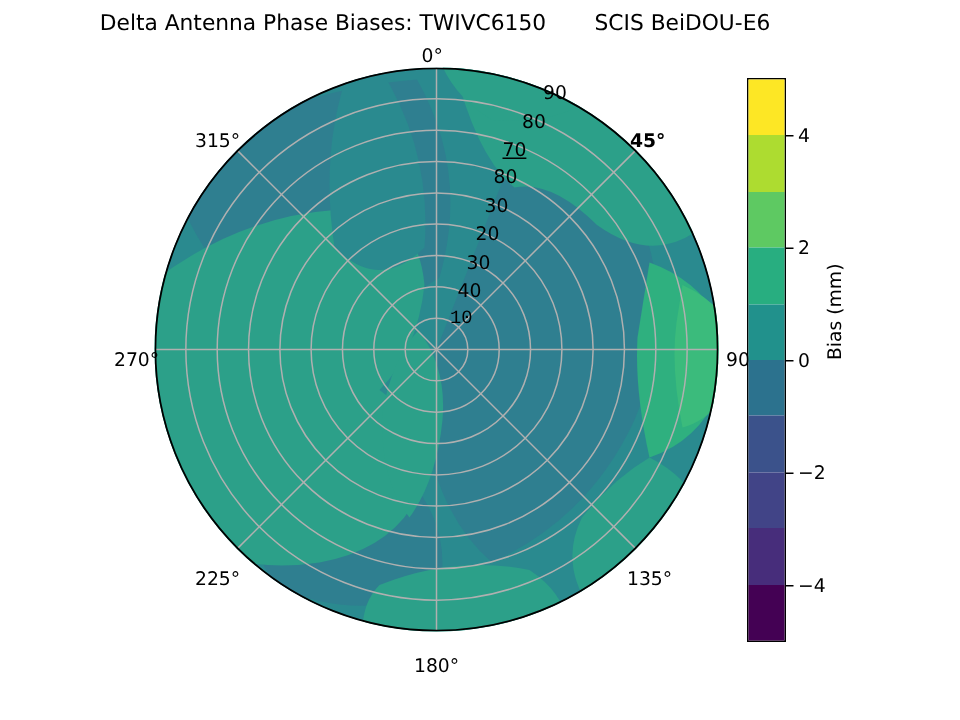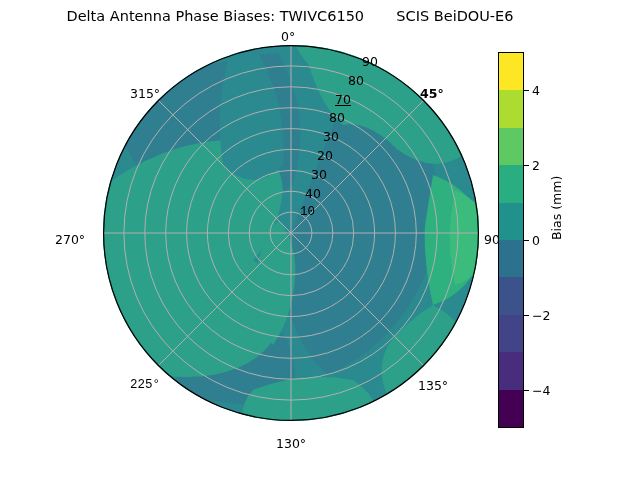--- a/index.html
+++ b/index.html
@@ -114,23 +114,23 @@
 
       <circle cx="188" cy="188" r="187.4" fill="none" stroke="#000000" stroke-width="1.2"></circle>
     </svg>
   </div>
 
   <div>
     <span class="ang-label" style="left:281px;top:29px;">0°</span>
     <span class="ang-label" style="left:420px;top:86px;font-weight:bold;">45°</span>
     <span class="ang-label" style="left:484px;top:232px;">90</span>
     <span class="ang-label" style="left:418px;top:378px;text-align:center;">135°</span>
-    <span class="ang-label" style="left:276px;top:436px;">130°</span>
-    <span class="ang-label" style="left:130px;top:378px;font-family:Liberation Mono, monospace;">225°</span>
-    <span class="ang-label" style="left:55px;top:232px;text-align:right;">270°</span>
+    <span class="ang-label" style="left:276px;top:436px;">180°</span>
+    <span class="ang-label" style="left:130px;top:378px;">225°</span>
+    <span class="ang-label" style="left:76px;top:232px;text-align:right;">270°</span>
     <span class="ang-label" style="left:130px;top:86px;">315°</span>
   </div>
 
   <div>
     <span class="rad-label" style="left:300px;top:205px;font-family:Liberation Mono, monospace;">10</span>
     <span class="rad-label" style="left:305px;top:186px;">40</span>
     <span class="rad-label" style="left:311px;top:167px;">30</span>
     <span class="rad-label" style="left:317px;top:148px;">20</span>
     <span class="rad-label" style="left:323px;top:129px;">30</span>
     <span class="rad-label" style="left:329px;top:110px;">80</span>

